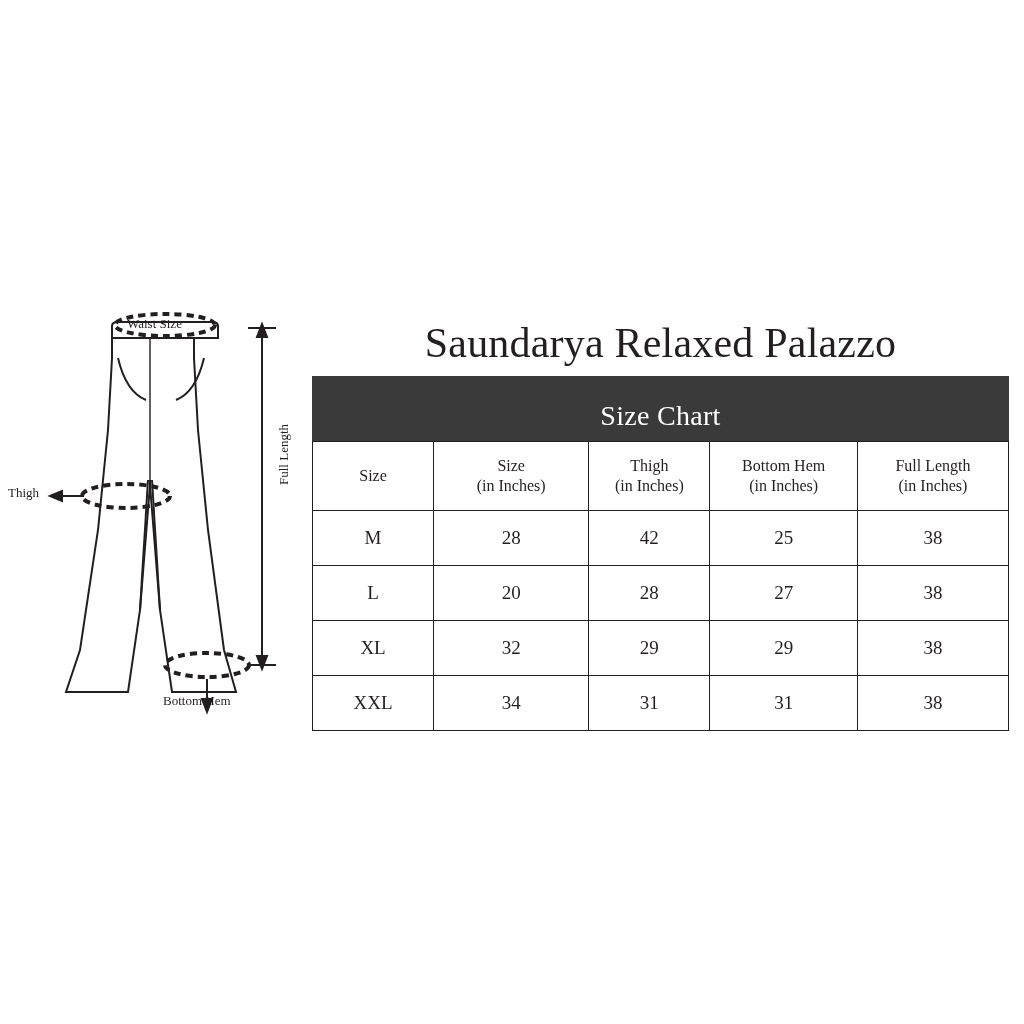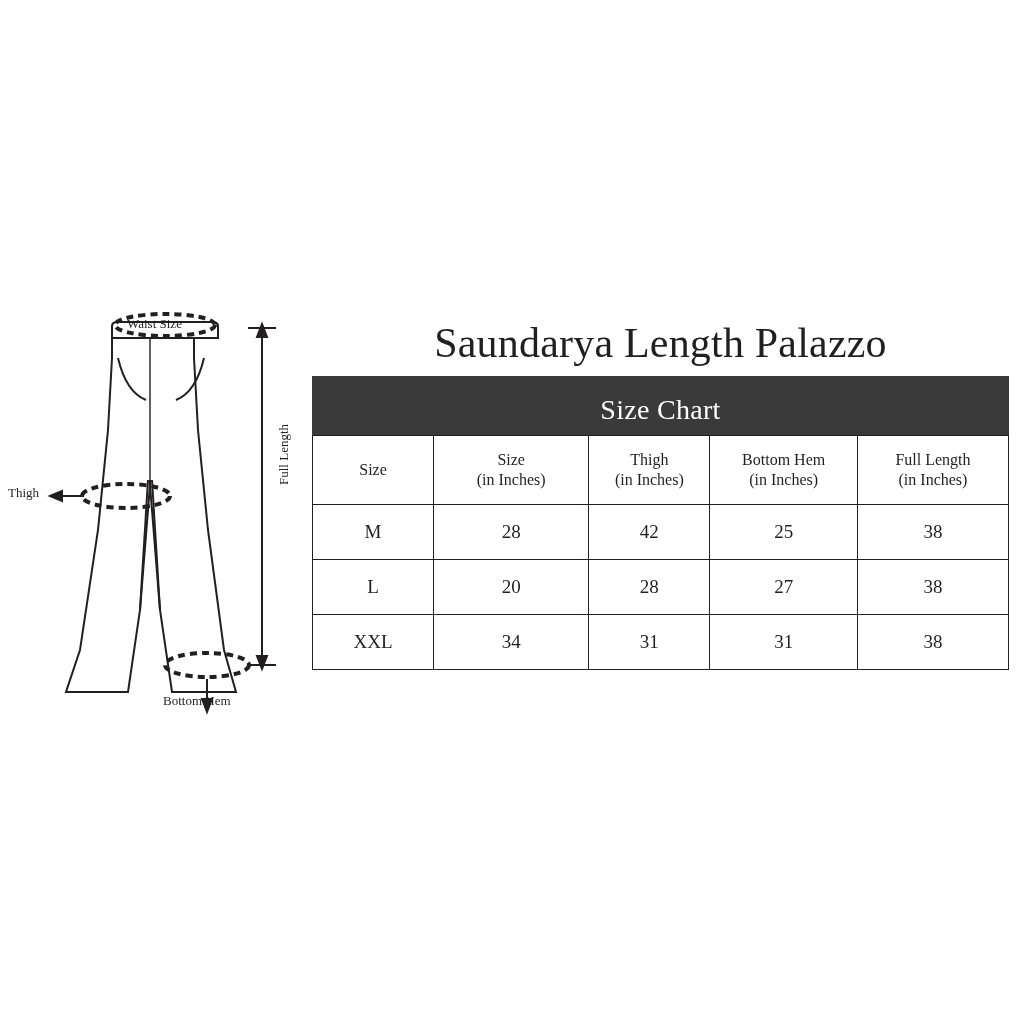--- a/index.html
+++ b/index.html
@@ -60,21 +60,21 @@
     margin: 0 0 10px 0;
     letter-spacing: 0.2px;
   }
 
   #chart-header {
     background: #3a3a3a;
     color: #ffffff;
     text-align: center;
     font-family: "Liberation Serif", serif;
     font-size: 28px;
-    padding: 18px 0 9px 0;
+    padding: 24px 0 9px 0;
     letter-spacing: 0.3px;
   }
 
   table.size-table {
     border-collapse: collapse;
     width: 100%;
     background: #ffffff;
   }
   table.size-table td {
     border: 1px solid #231f20;
@@ -147,21 +147,21 @@
     </g>
   </svg>
 
   <div class="diag-label" id="label-waist">Waist Size</div>
   <div class="diag-label" id="label-thigh">Thigh</div>
   <div class="diag-label" id="label-bottom">Bottom Hem</div>
   <div class="diag-label" id="label-full">Full Length</div>
 </div>
 
 <div id="panel">
-  <div id="title">Saundarya Length Palazzo</div>
+  <div id="title">Saundarya Relaxed Palazzo</div>
 
   <div id="chart-header">Size Chart</div>
 
   <table class="size-table">
     <thead>
       <tr>
         <td class="col-size">
           <span>Size</span>
         </td>
         <td class="col-waist">
@@ -191,20 +191,27 @@
         <td>38</td>
       </tr>
       <tr>
         <td>L</td>
         <td>20</td>
         <td>28</td>
         <td>27</td>
         <td>38</td>
       </tr>
       <tr>
+        <td>XL</td>
+        <td>32</td>
+        <td>29</td>
+        <td>29</td>
+        <td>38</td>
+      </tr>
+      <tr>
         <td>XXL</td>
         <td>34</td>
         <td>31</td>
         <td>31</td>
         <td>38</td>
       </tr>
     </tbody>
   </table>
 </div>
 

